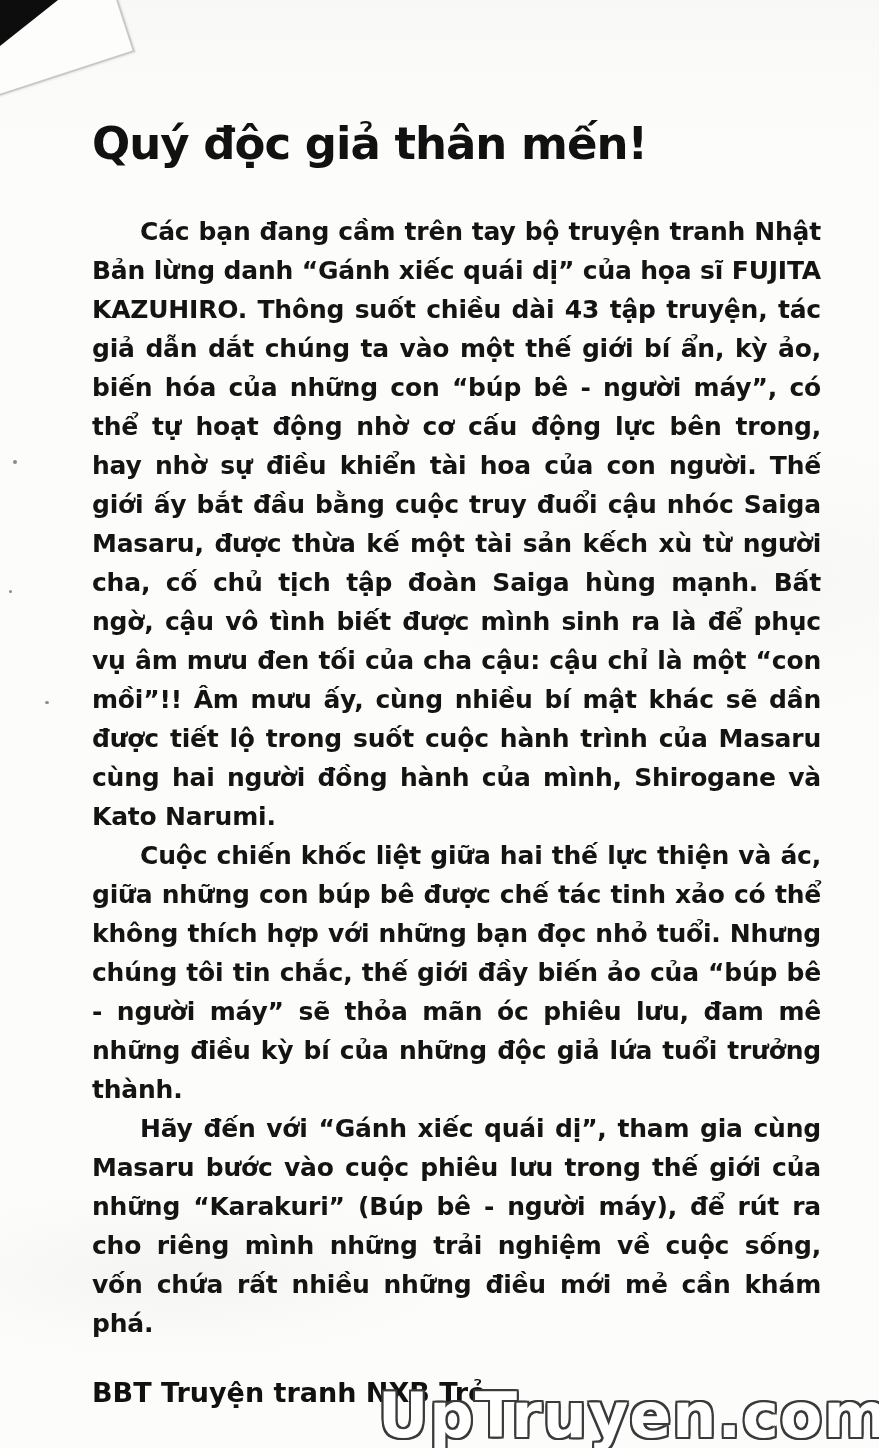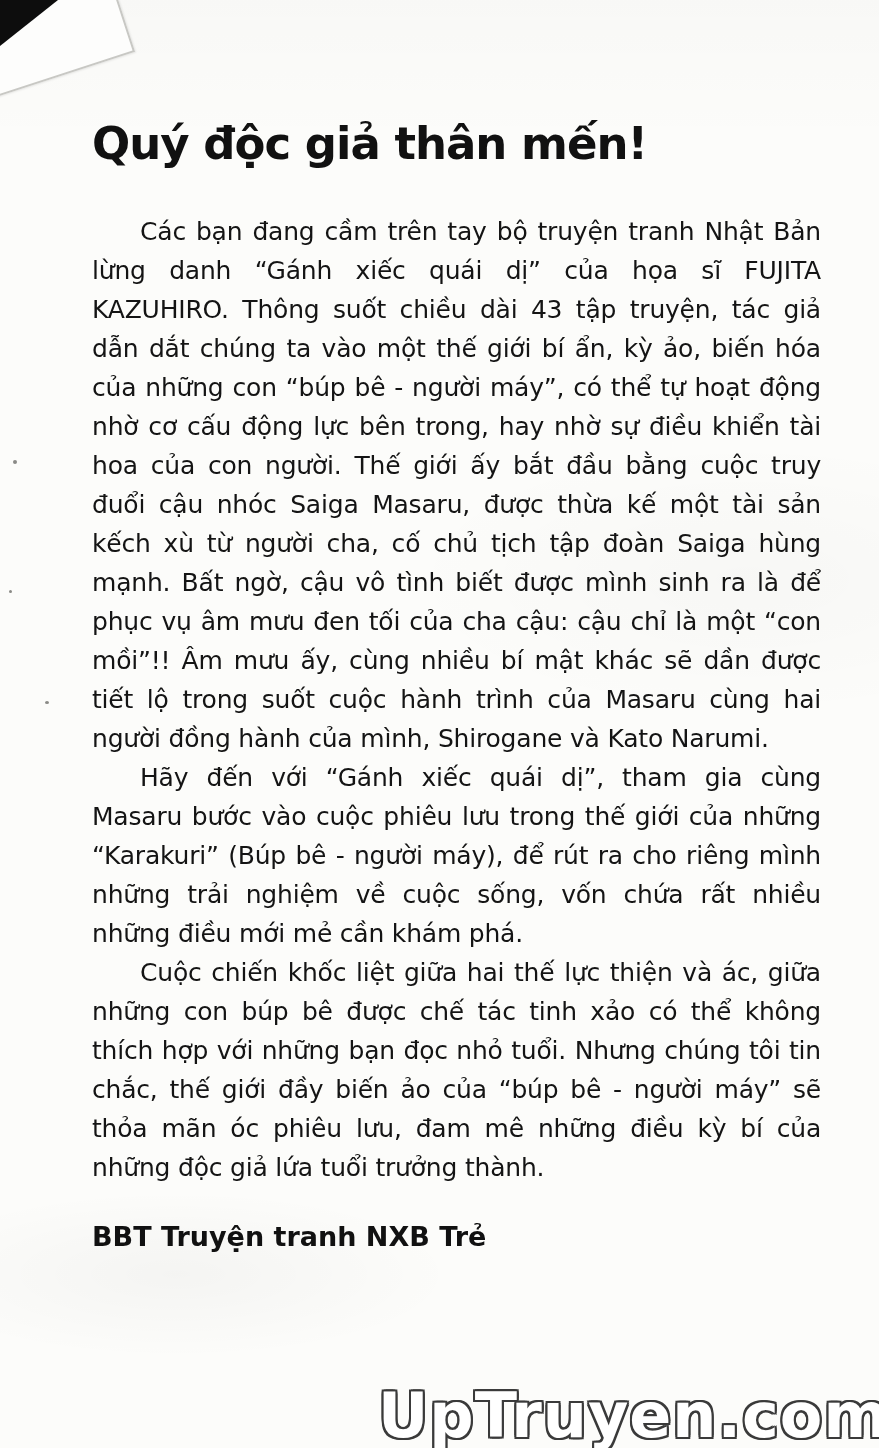--- a/index.html
+++ b/index.html
@@ -60,21 +60,21 @@
   h1.page-title {
     margin: 0 0 42px 0;
     font-size: 45px;
     font-weight: bold;
     letter-spacing: -1px;
     color: #111;
   }
   .body-text p {
     margin: 0;
     font-size: 25px;
-    font-weight: normal;
+    font-weight: bold;
     line-height: 39px;
     text-align: justify;
     text-indent: 48px;
     letter-spacing: -0.2px;
   }
   .signature {
     margin-top: 34px;
     text-align: left;
     padding-right: 28px;
     font-size: 27px;
@@ -107,20 +107,20 @@
 
 <span class="speck s1"></span>
 <span class="speck s2"></span>
 <span class="speck s3"></span>
 
 <div class="page-content">
   <h1 class="page-title">Quý độc giả thân mến!</h1>
 
   <div class="body-text">
     <p>Các bạn đang cầm trên tay bộ truyện tranh Nhật Bản lừng danh “Gánh xiếc quái dị” của họa sĩ FUJITA KAZUHIRO. Thông suốt chiều dài 43 tập truyện, tác giả dẫn dắt chúng ta vào một thế giới bí ẩn, kỳ ảo, biến hóa của những con “búp bê - người máy”, có thể tự hoạt động nhờ cơ cấu động lực bên trong, hay nhờ sự điều khiển tài hoa của con người. Thế giới ấy bắt đầu bằng cuộc truy đuổi cậu nhóc Saiga Masaru, được thừa kế một tài sản kếch xù từ người cha, cố chủ tịch tập đoàn Saiga hùng mạnh. Bất ngờ, cậu vô tình biết được mình sinh ra là để phục vụ âm mưu đen tối của cha cậu: cậu chỉ là một “con mồi”!! Âm mưu ấy, cùng nhiều bí mật khác sẽ dần được tiết lộ trong suốt cuộc hành trình của Masaru cùng hai người đồng hành của mình, Shirogane và Kato Narumi.</p>
+    <p>Cuộc chiến khốc liệt giữa hai thế lực thiện và ác, giữa những con búp bê được chế tác tinh xảo có thể không thích hợp với những bạn đọc nhỏ tuổi. Nhưng chúng tôi tin chắc, thế giới đầy biến ảo của “búp bê - người máy” sẽ thỏa mãn óc phiêu lưu, đam mê những điều kỳ bí của những độc giả lứa tuổi trưởng thành.</p>
     <p>Hãy đến với “Gánh xiếc quái dị”, tham gia cùng Masaru bước vào cuộc phiêu lưu trong thế giới của những “Karakuri” (Búp bê - người máy), để rút ra cho riêng mình những trải nghiệm về cuộc sống, vốn chứa rất nhiều những điều mới mẻ cần khám phá.</p>
-    <p>Cuộc chiến khốc liệt giữa hai thế lực thiện và ác, giữa những con búp bê được chế tác tinh xảo có thể không thích hợp với những bạn đọc nhỏ tuổi. Nhưng chúng tôi tin chắc, thế giới đầy biến ảo của “búp bê - người máy” sẽ thỏa mãn óc phiêu lưu, đam mê những điều kỳ bí của những độc giả lứa tuổi trưởng thành.</p>
   </div>
 
   <div class="signature">BBT Truyện tranh NXB Trẻ</div>
 </div>
 
 <div class="watermark">UpTruyen.com</div>
 
 </body></html>

